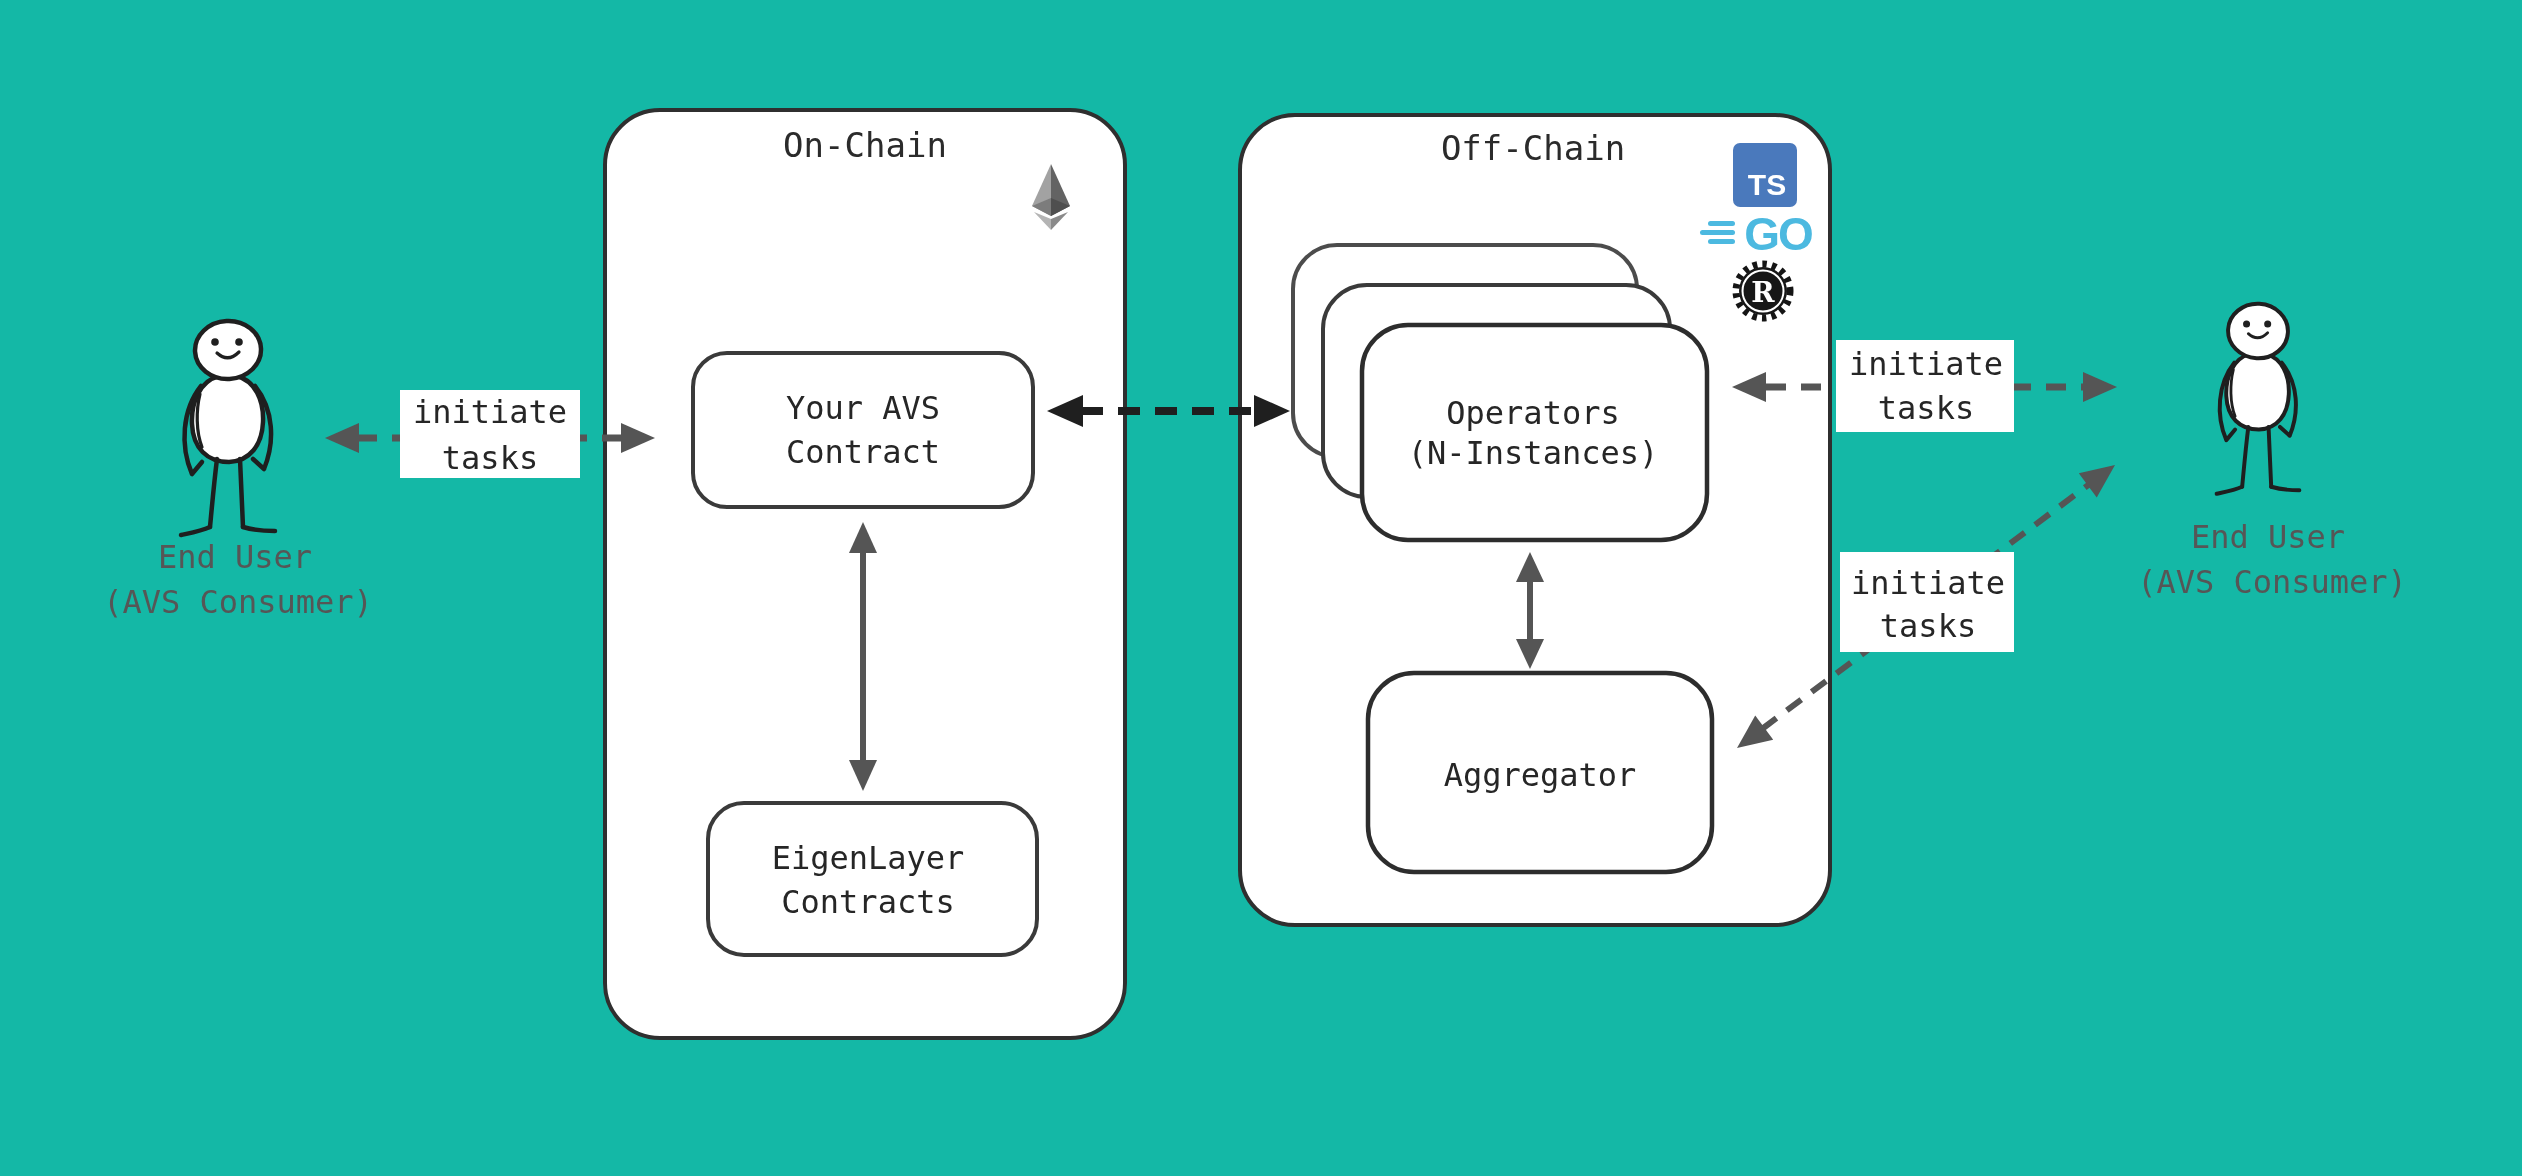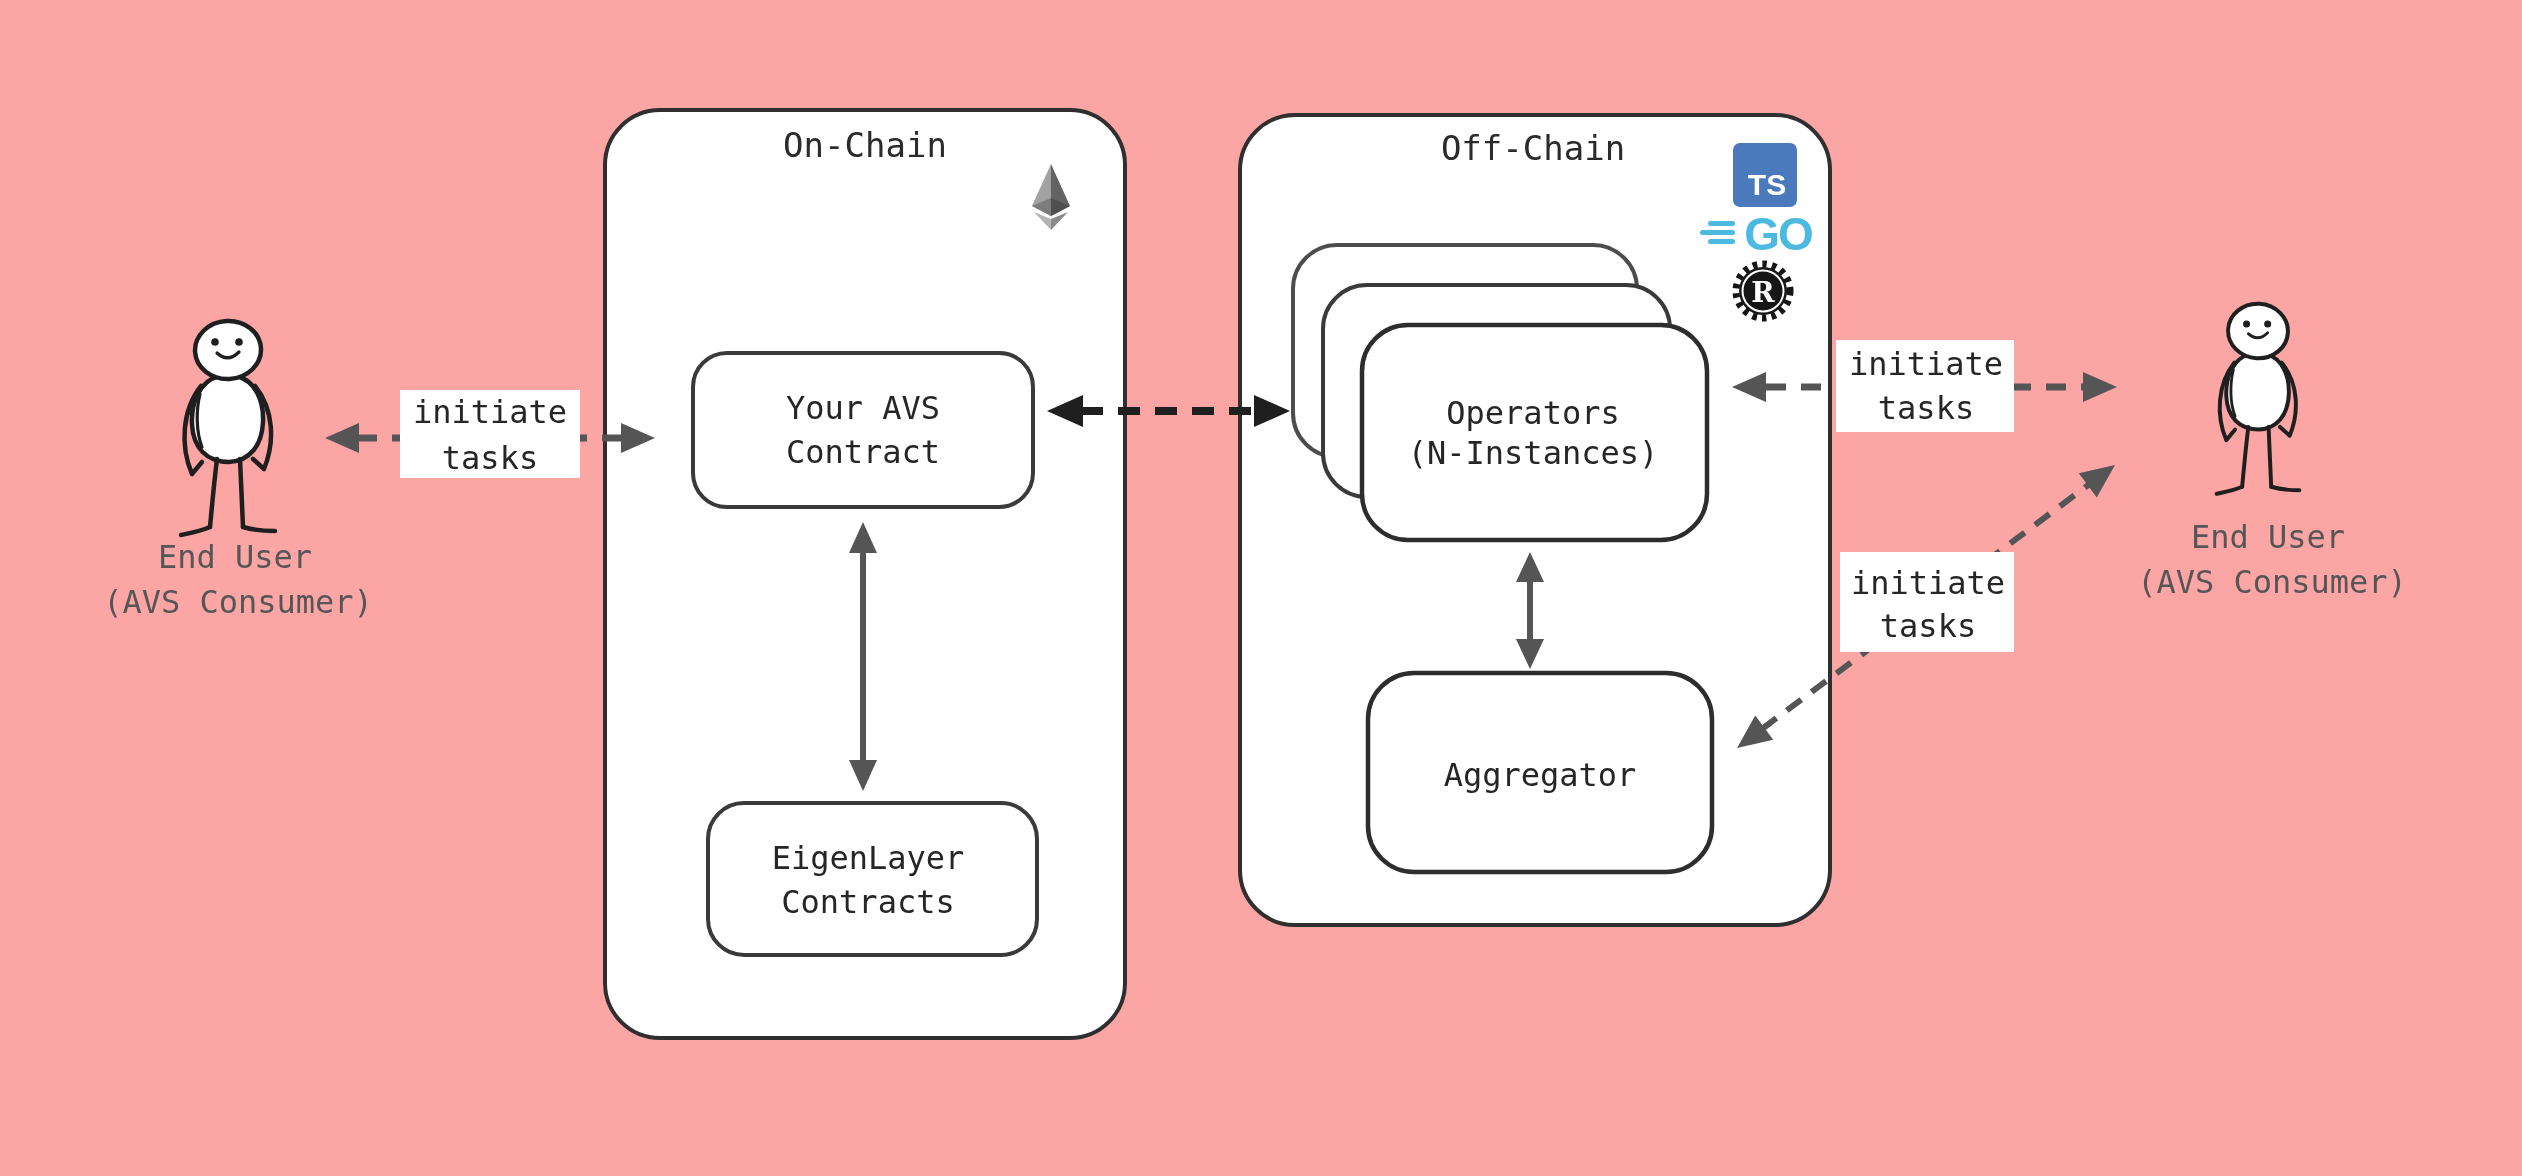--- a/index.html
+++ b/index.html
@@ -1,16 +1,16 @@
 <!DOCTYPE html>
 <html><head>
 <meta charset="utf-8">
 <style>
   html,body{margin:0;padding:0;background:#ffffff;}
-  .stage{position:relative;width:2522px;height:1176px;background:#fca5a5;overflow:hidden;}
+  .stage{position:relative;width:2522px;height:1176px;background:#14b8a6;overflow:hidden;}
   svg{display:block;}
   .container{fill:#ffffff;stroke:#2f2f2f;stroke-width:4;}
   .box{fill:#ffffff;stroke:#3a3a3a;stroke-width:4;}
   .box-back{stroke:#4c4c4c;}
   .box-front{stroke:#2d2d2d;stroke-width:4.5;}
   .t{font-family:"DejaVu Sans Mono", monospace;font-size:32px;fill:#262626;text-anchor:middle;dominant-baseline:central;}
   .title{font-size:34px;fill:#2b2b2b;}
   .gray{fill:#565656;}
   .labelbg{fill:#ffffff;stroke:none;}
   .dash-gray{stroke:#555555;stroke-width:7;stroke-dasharray:20 15;fill:none;}

